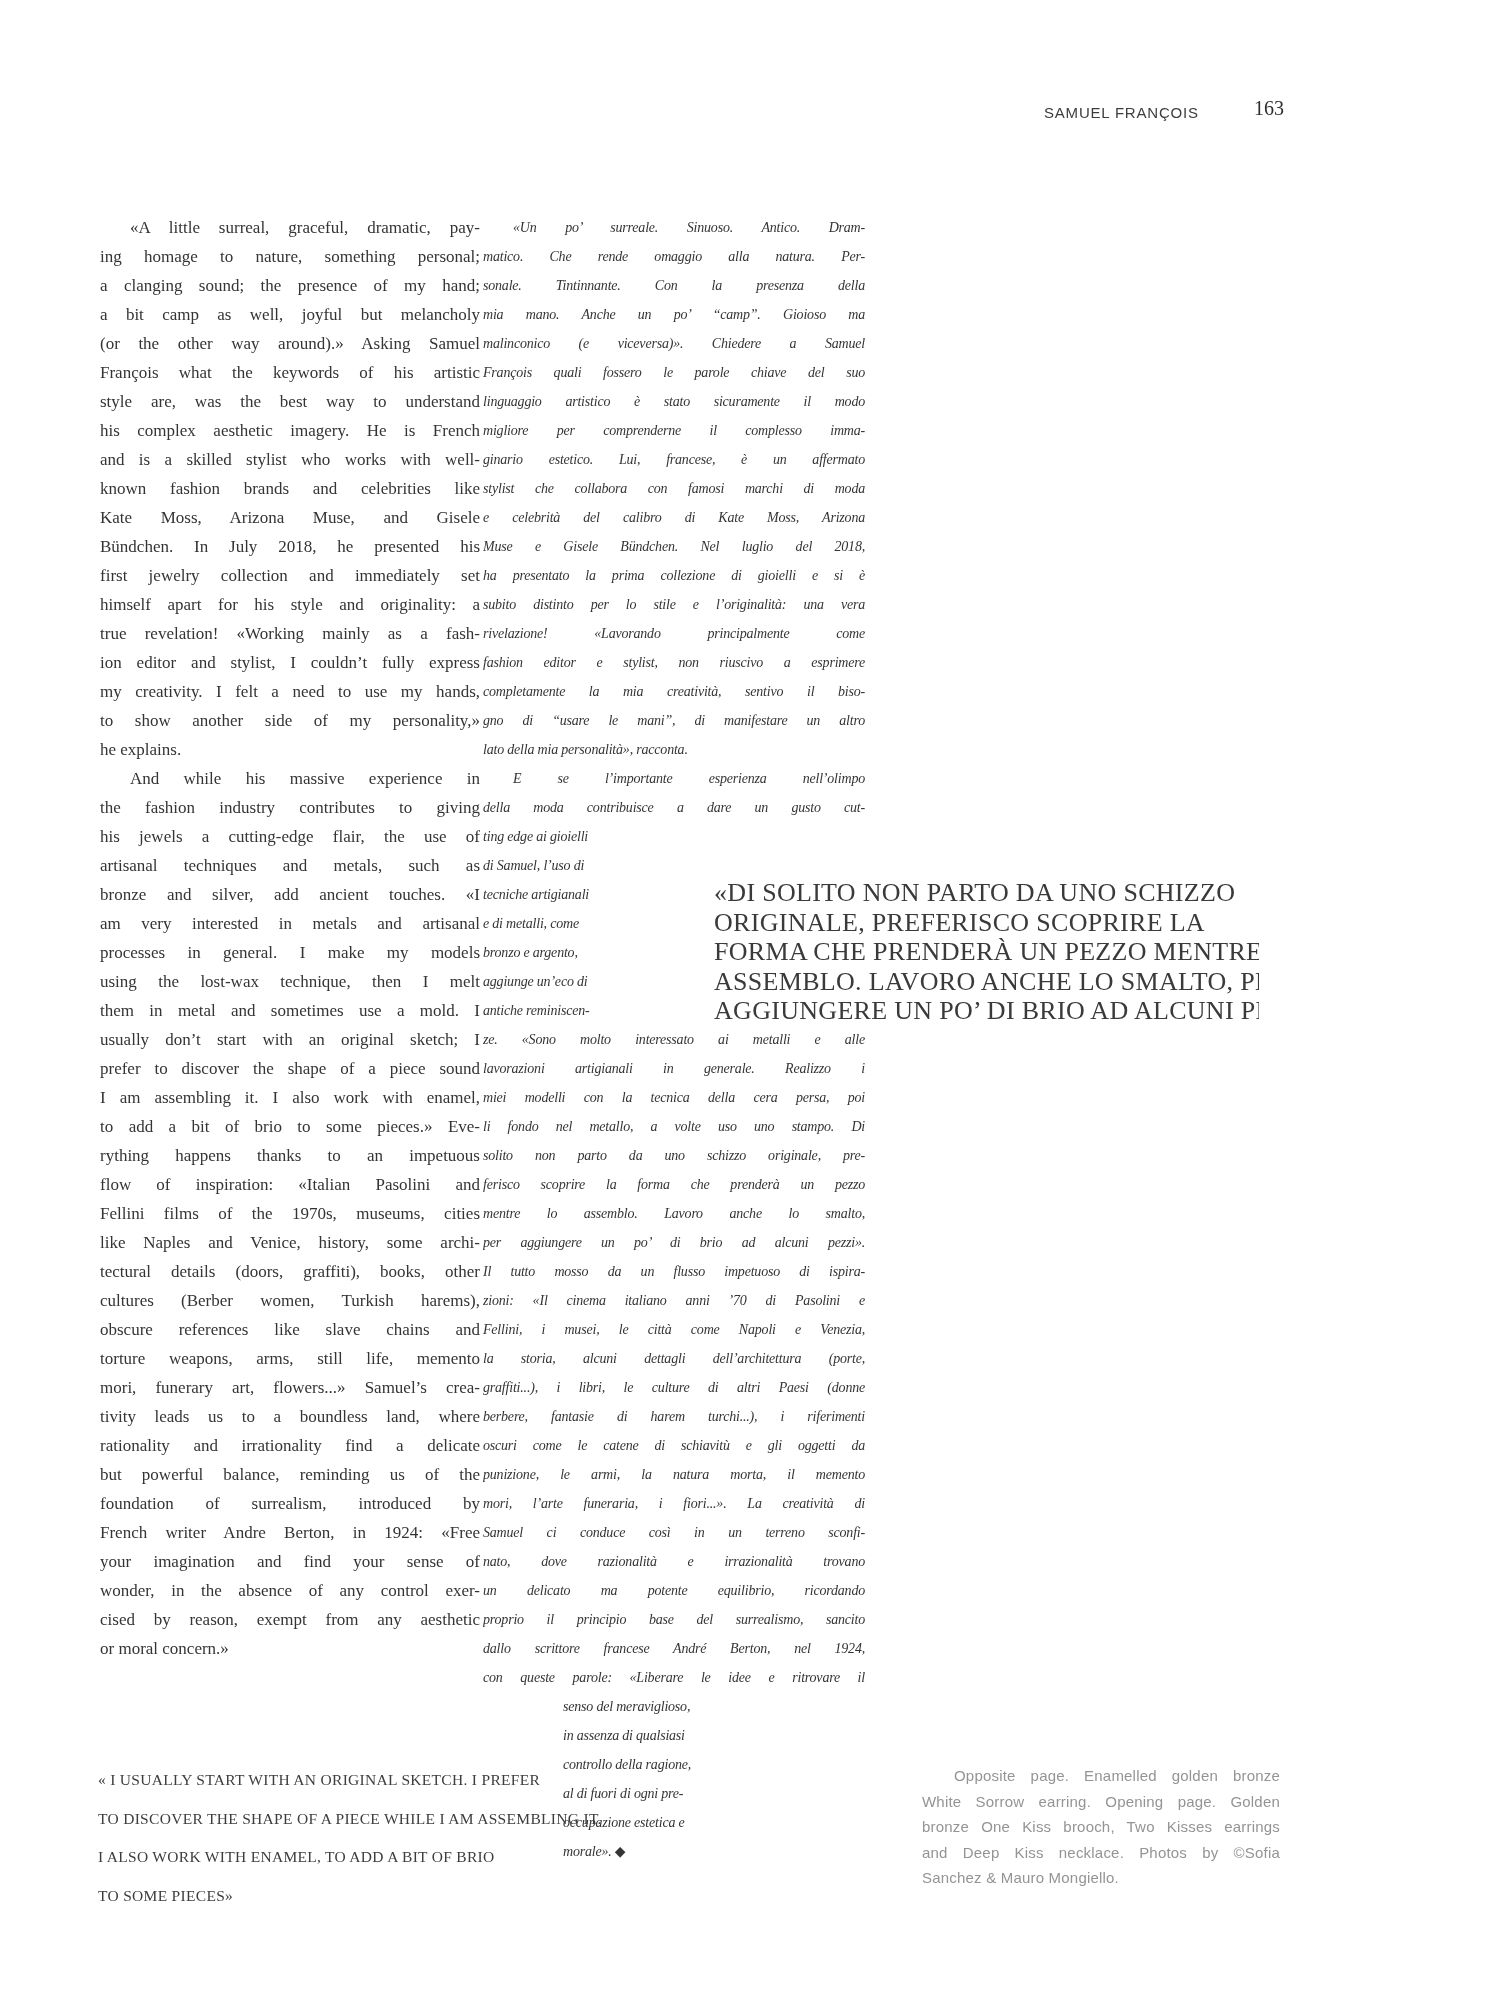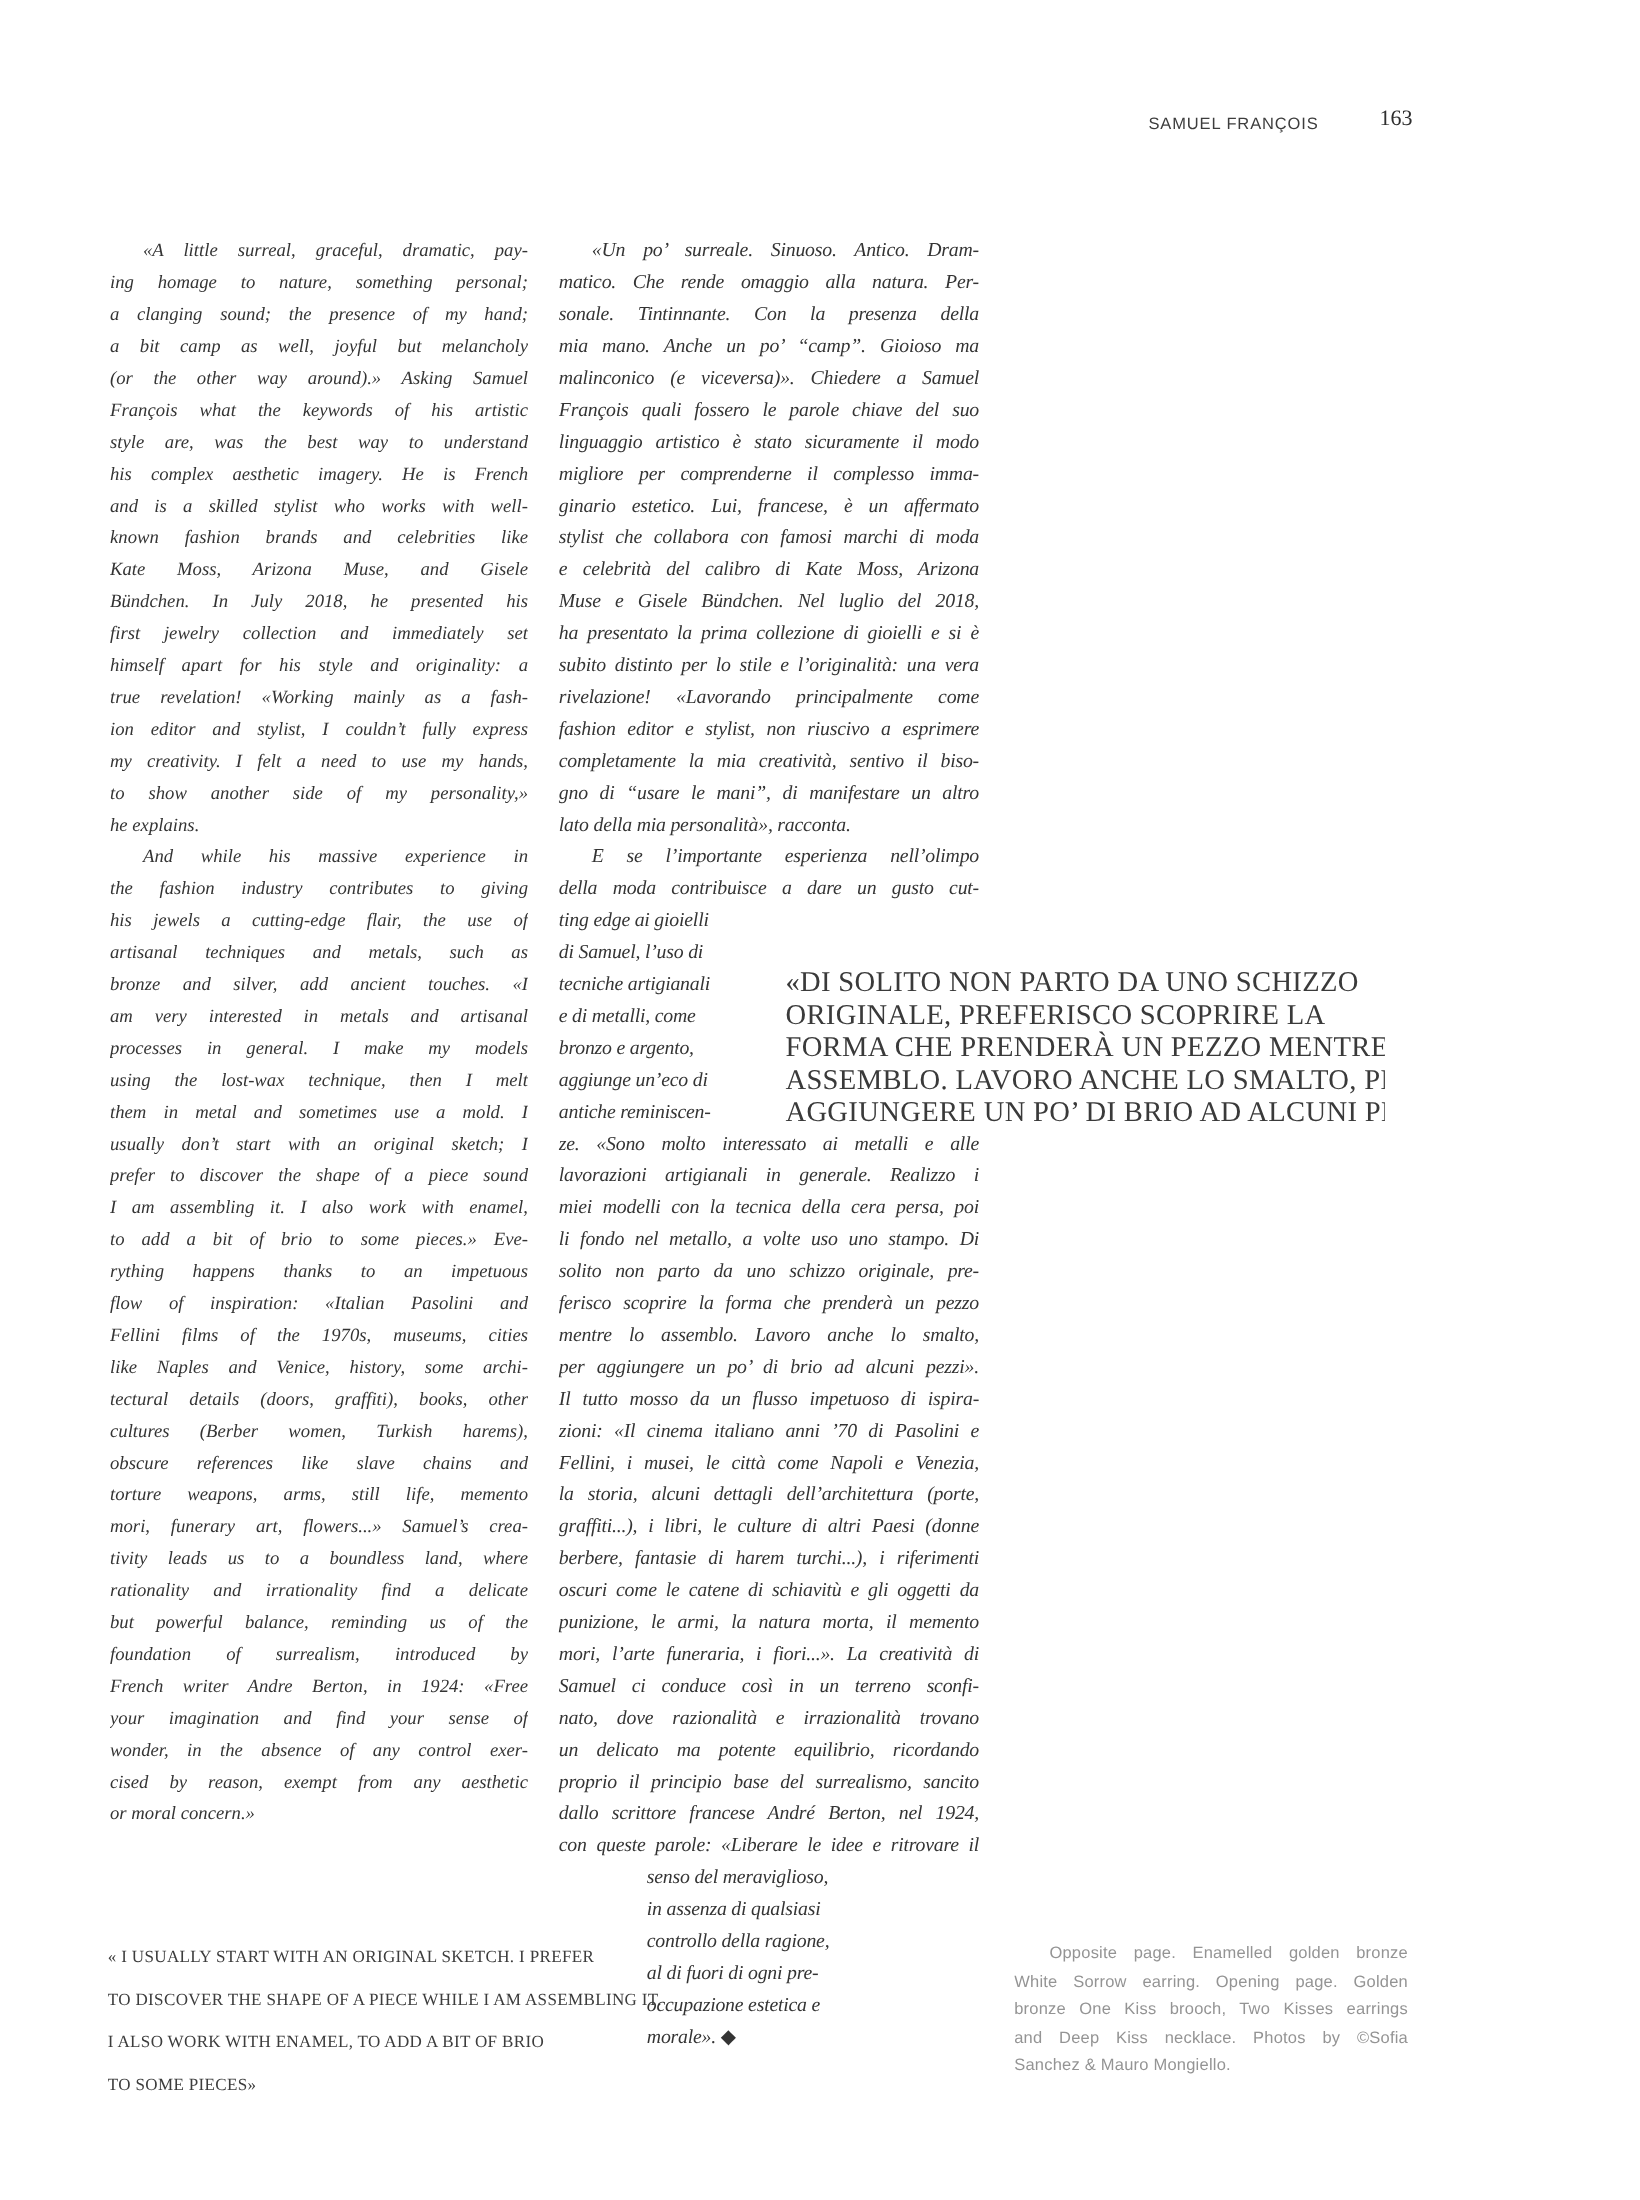--- a/index.html
+++ b/index.html
@@ -14,23 +14,23 @@
   .italic{font-style:italic;}
 
   
   .block .ln{white-space:nowrap;overflow:hidden;}
   .just .ln{text-align:justify;text-align-last:justify;text-justify:inter-word;}
   .endleft .ln:last-child{text-align-last:left;}
   .indent .ln:first-child{text-indent:30px;}
 
   
   .bodycol{color:#343434;}
-  .col-left{left:100px;top:213px;width:380px;font-size:17px;font-style:italic;}
+  .col-left{left:100px;top:213px;width:380px;font-size:17px;}
   .col-left .ln{line-height:29px;}
-  .col-right{left:508px;top:213px;width:382px;font-size:18px;letter-spacing:-0.2px;}
+  .col-right{left:483px;top:213px;width:382px;font-size:14px;letter-spacing:-0.2px;}
   .col-right .ln{line-height:29px;}
   .narrow-mid{width:165px;}
   .narrow-tail{width:200px;margin-left:80px;}
 
   
   .header-title{left:1044px;top:104px;font-size:15px;letter-spacing:0.8px;color:#3d3d3d;}
   .header-page{left:1254px;top:97px;font-size:20px;color:#2e2e2e;}
 
   
   .pull-quote{left:714px;top:878px;width:545px;font-size:26px;color:#3a3a3a;letter-spacing:0.3px;}

